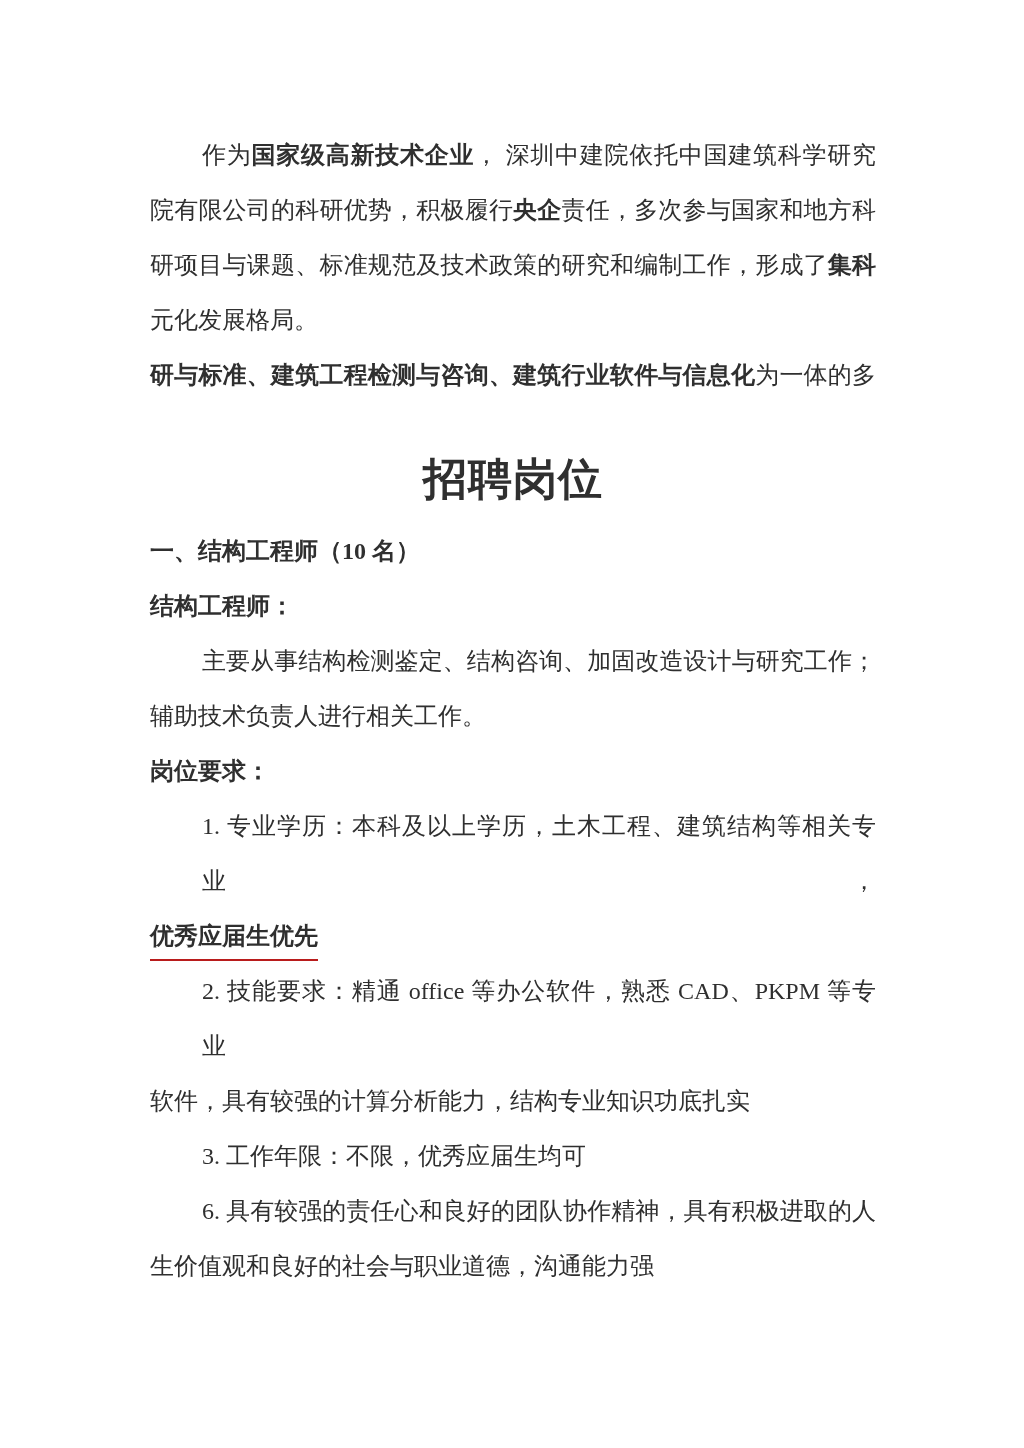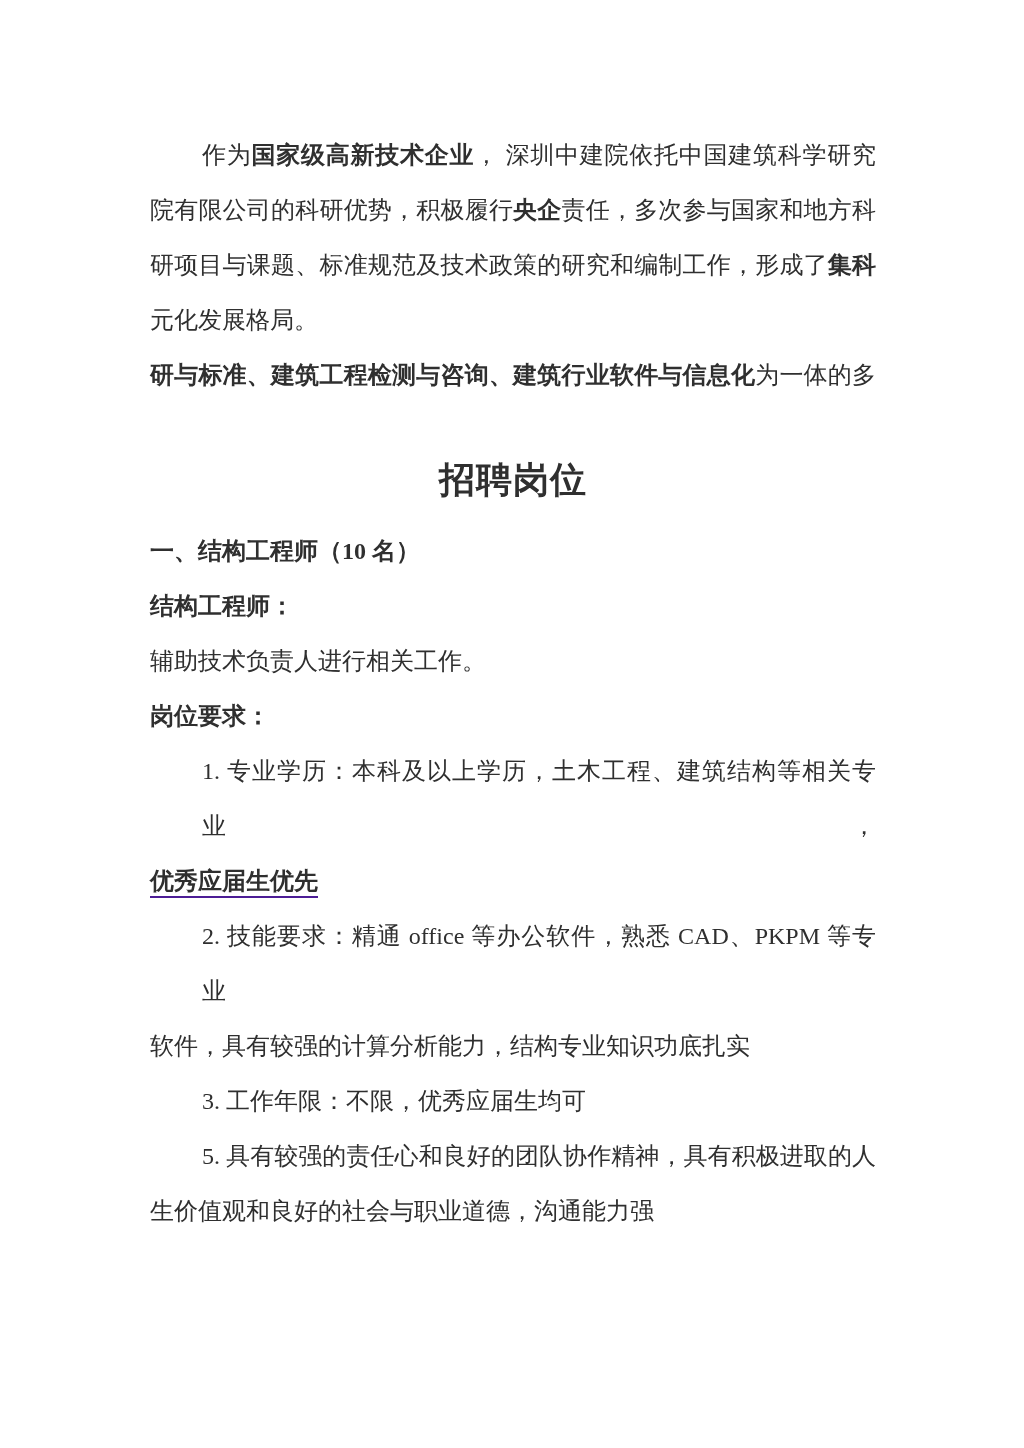--- a/index.html
+++ b/index.html
@@ -24,26 +24,26 @@
   }
   
   .just {
     text-align: justify;
     text-align-last: justify;
   }
   
   .indent { padding-left: 52px; }
   .b { font-weight: 700; }
   .u {
-    border-bottom: 2px solid #4c1d95;
-    padding-bottom: 2px;
+    border-bottom: 2px solid #b91c1c;
+    padding-bottom: 10px;
   }
   .doc-title {
     margin-top: 45px;
-    font-size: 36px;
+    font-size: 44px;
     font-weight: 700;
     line-height: 64px;
     text-align: center;
     letter-spacing: 1px;
   }
   .section-heading { margin-top: 12px; }
 </style>
 </head>
 <body style="background: rgb(255, 255, 255); color: rgb(47, 47, 47);">
 
@@ -58,38 +58,39 @@
   </div>
 
   <div class="doc-title">招聘岗位</div>
 
   <div class="body-block">
     <div class="line section-heading"><span class="b">一、结构工程师（10 名）</span></div>
 
     <div class="line"><span class="b">结构工程师：</span></div>
 
     <div class="paragraph">
+      <div class="line just indent"><span>主要从事结构检测鉴定、结构咨询、加固改造设计与研究工作；</span></div>
       <div class="line"><span>辅助技术负责人进行相关工作。</span></div>
     </div>
 
     <div class="line"><span class="b">岗位要求：</span></div>
 
     <div class="paragraph">
       <div class="line just indent"><span>1. 专业学历：本科及以上学历，土木工程、建筑结构等相关专业，</span></div>
       <div class="line"><span class="b u">优秀应届生优先</span></div>
     </div>
 
     <div class="paragraph">
       <div class="line just indent"><span>2. 技能要求：精通 office 等办公软件，熟悉 CAD、PKPM 等专业</span></div>
       <div class="line"><span>软件，具有较强的计算分析能力，结构专业知识功底扎实</span></div>
     </div>
 
     <div class="paragraph">
       <div class="line indent"><span>3. 工作年限：不限，优秀应届生均可</span></div>
     </div>
 
     <div class="paragraph">
-      <div class="line just indent"><span>5. 具有较强的责任心和良好的团队协作精神，具有积极进取的人</span></div>
+      <div class="line just indent"><span>6. 具有较强的责任心和良好的团队协作精神，具有积极进取的人</span></div>
       <div class="line"><span>生价值观和良好的社会与职业道德，沟通能力强</span></div>
     </div>
   </div>
 
 </div>
 
 </body></html>

